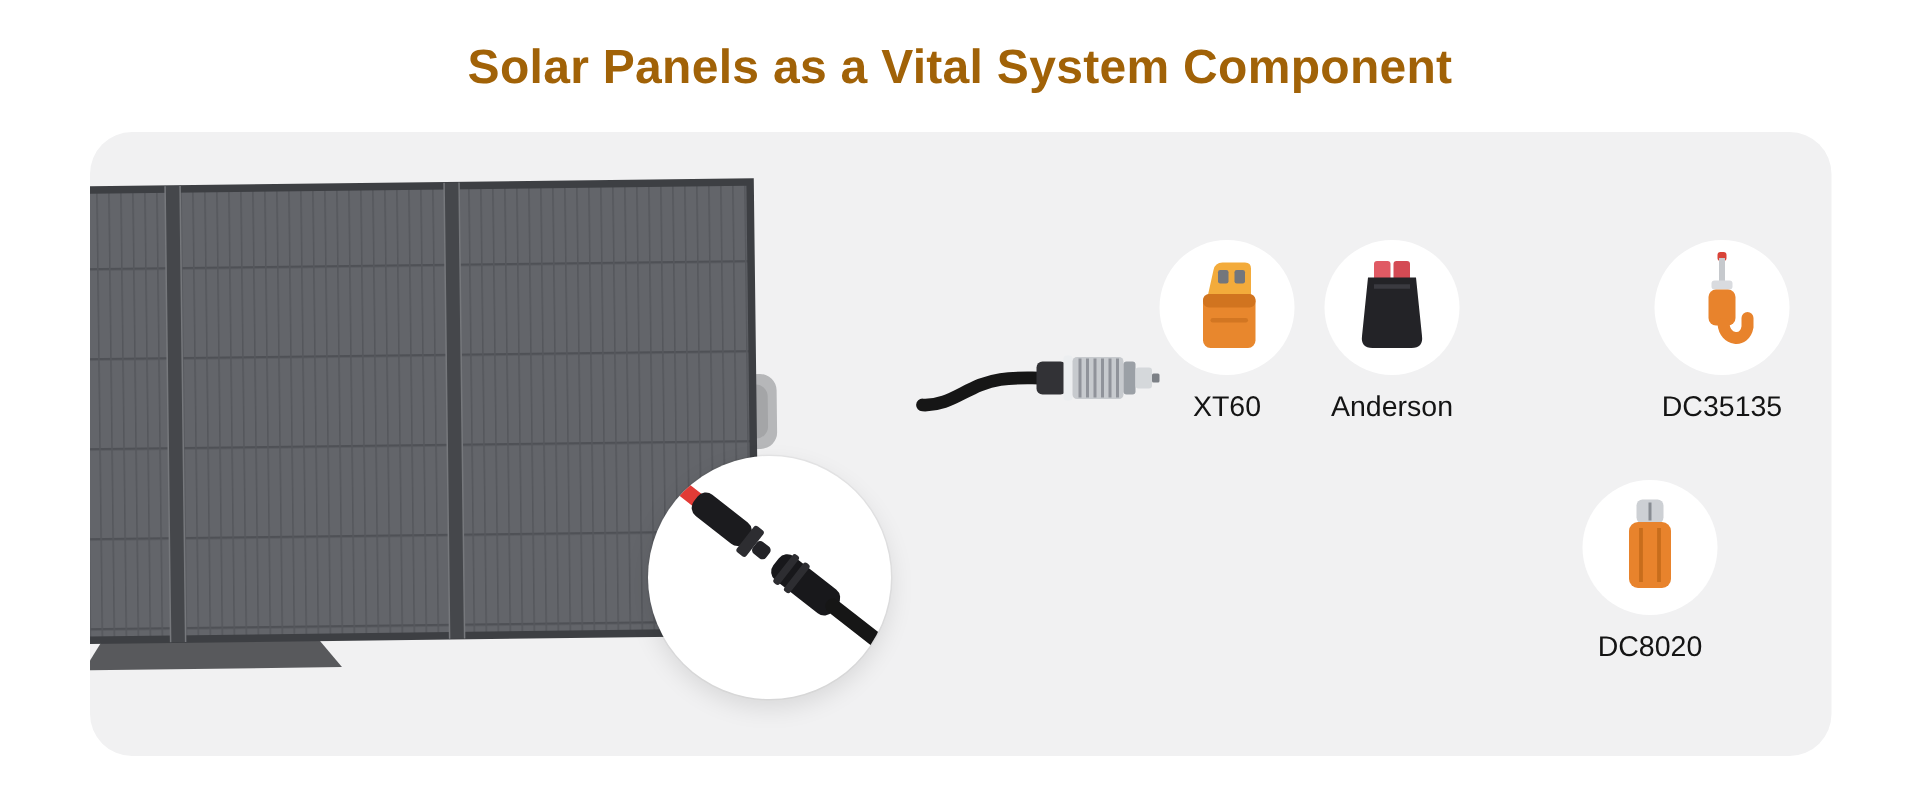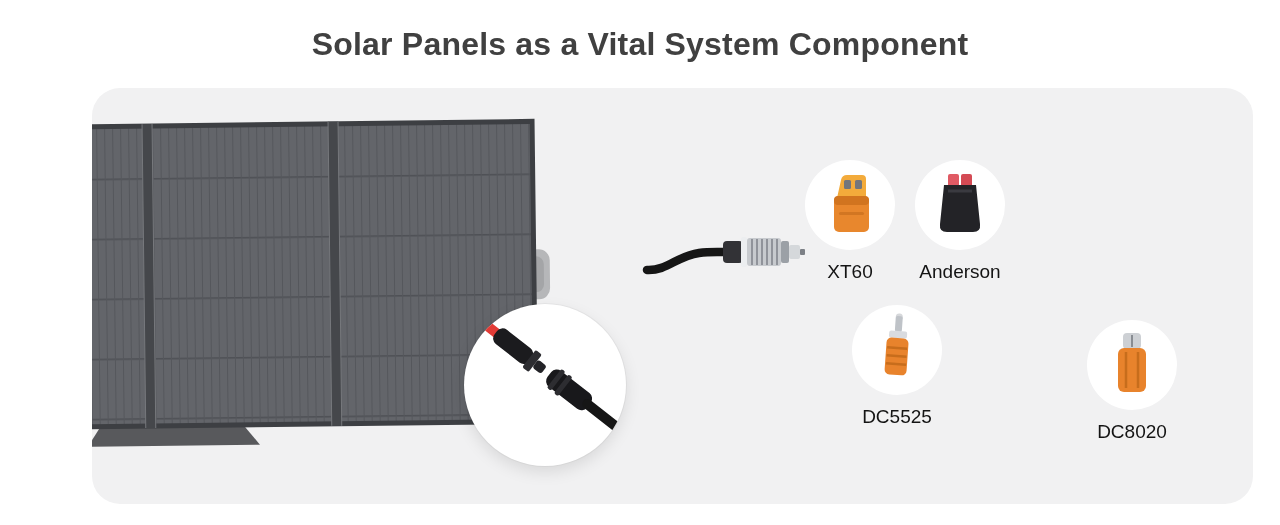--- a/index.html
+++ b/index.html
@@ -3,26 +3,26 @@
 <meta charset="utf-8">
 <style>
   * { box-sizing: border-box; }
   html,body { margin:0; padding:0; background:#ffffff; }
   body { font-family:"Liberation Sans", sans-serif; }
   .page { position:relative; width:1280px; height:525px; background:#ffffff; overflow:hidden; }
 
   .title {
     position:absolute; top:26px; left:0; width:100%;
     margin:0; text-align:center;
-    font-size:32px; font-weight:700; color:#404040; letter-spacing:.2px;
+    font-size:32px; font-weight:700; color:#a16207; letter-spacing:.2px;
   }
 
   .card {
     position:absolute; left:60px; top:88px; width:1161px; height:416px;
-    background:#f1f1f2; border-radius:28px; overflow:hidden;margin-left:32px;
+    background:#f1f1f2; border-radius:28px; overflow:hidden;
   }
 
   .solar-panel { position:absolute; left:-10px; top:28px; width:472px; height:334px; }
 
   .cable-plug { position:absolute; left:545px; top:138px; width:180px; height:60px; }
 
   .inset-circle {
     position:absolute; left:372px; top:216px; width:162px; height:162px;
     border-radius:50%; background:#ffffff; overflow:hidden;
     box-shadow:0 0 0 1px rgba(0,0,0,.04), 0 6px 16px rgba(0,0,0,.10);
@@ -111,35 +111,33 @@
           <rect x="33" y="14" width="11" height="13" rx="2" fill="#e05a64"></rect>
           <rect x="46" y="14" width="11" height="13" rx="2" fill="#d44a54"></rect>
           <path d="M29 25 H61 L65 64 Q66 72 58 72 H32 Q24 72 25 64 Z" fill="#232327"></path>
           <path d="M33 31 H57" stroke="#3a3a40" stroke-width="3"></path>
         </svg>
       </div>
       <div class="connector-label">Anderson</div>
     </div>
 
 
-
-    <div class="connector-item" style="left:747px;top:217px">
+    <div class="connector-item" style="left:1030px;top:72px">
       <div class="connector-circle">
         <svg viewBox="0 0 90 90" width="90" height="90">
-          <g transform="rotate(4 45 45)">
-            <circle cx="45" cy="12" r="3.5" fill="#d6d8db"></circle>
-            <rect x="41.5" y="11" width="7" height="16" rx="2" fill="#bfc3c8"></rect>
-            <rect x="36" y="26" width="18" height="7" rx="2" fill="#d9dbdf"></rect>
-            <rect x="34" y="33" width="22" height="37" rx="5" fill="#e8832c"></rect>
-            <path d="M35 43 H55 M35 51 H55 M35 59 H55" stroke="#c76d1c" stroke-width="2.5"></path>
-          </g>
+          <rect x="42" y="8" width="6" height="6" rx="2" fill="#d84338"></rect>
+          <rect x="43" y="12" width="4" height="17" fill="#c6c9cd"></rect>
+          <rect x="38" y="27" width="14" height="6" rx="2" fill="#d9dbdf"></rect>
+          <rect x="36" y="33" width="18" height="24" rx="5" fill="#e8832c"></rect>
+          <path d="M46 56 C47 67 60 69 62 58 L62 52" stroke="#e8832c" stroke-width="8" fill="none" stroke-linecap="round"></path>
         </svg>
       </div>
-      <div class="connector-label">DC5525</div>
+      <div class="connector-label">DC35135</div>
     </div>
+
 
 
     <div class="connector-item" style="left:982px;top:232px">
       <div class="connector-circle">
         <svg viewBox="0 0 90 90" width="90" height="90">
           <rect x="36" y="13" width="18" height="16" rx="4" fill="#cdd0d4"></rect>
           <path d="M45 15 V27" stroke="#888c92" stroke-width="2"></path>
           <rect x="31" y="28" width="28" height="44" rx="6" fill="#e8832c"></rect>
           <path d="M39 32 V68 M51 32 V68" stroke="#c76d1c" stroke-width="2.5"></path>
         </svg>

